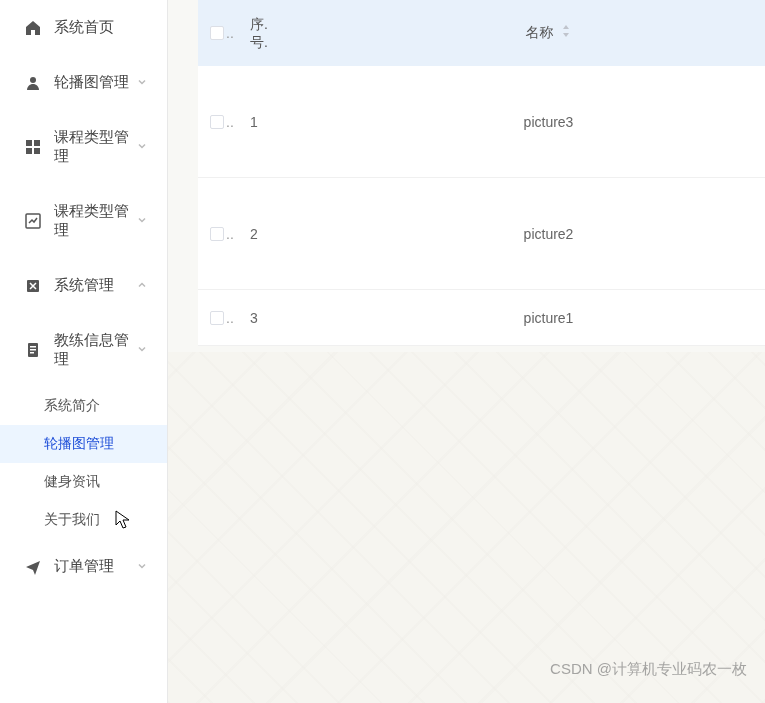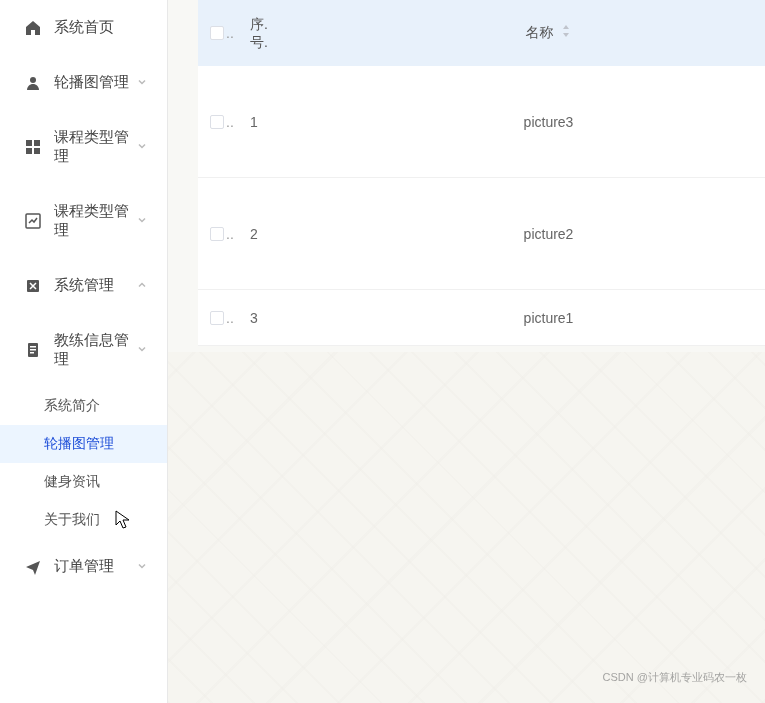--- a/index.html
+++ b/index.html
@@ -100,24 +100,24 @@
     .texture-bg {
       flex: 1;
       min-height: 200px;
       background: 
         repeating-linear-gradient(45deg, rgba(230,228,220,0.15) 0px, rgba(230,228,220,0.15) 2px, transparent 2px, transparent 30px),
         repeating-linear-gradient(-45deg, rgba(225,223,215,0.12) 0px, rgba(225,223,215,0.12) 3px, transparent 3px, transparent 50px),
         #f6f5f0;
     }
     .watermark {
       position: absolute;
-      bottom: 18px;
+      bottom: 24px;
       right: 18px;
       color: rgba(120,120,120,0.65);
-      font-size: 11px;
+      font-size: 15px;
       pointer-events: none;
       margin-top: 27px;
     }
     .cursor-ptr {
       position: absolute;
       left: 115px;
       top: 510px;
       pointer-events: none;
     }
     svg { display: block; }

